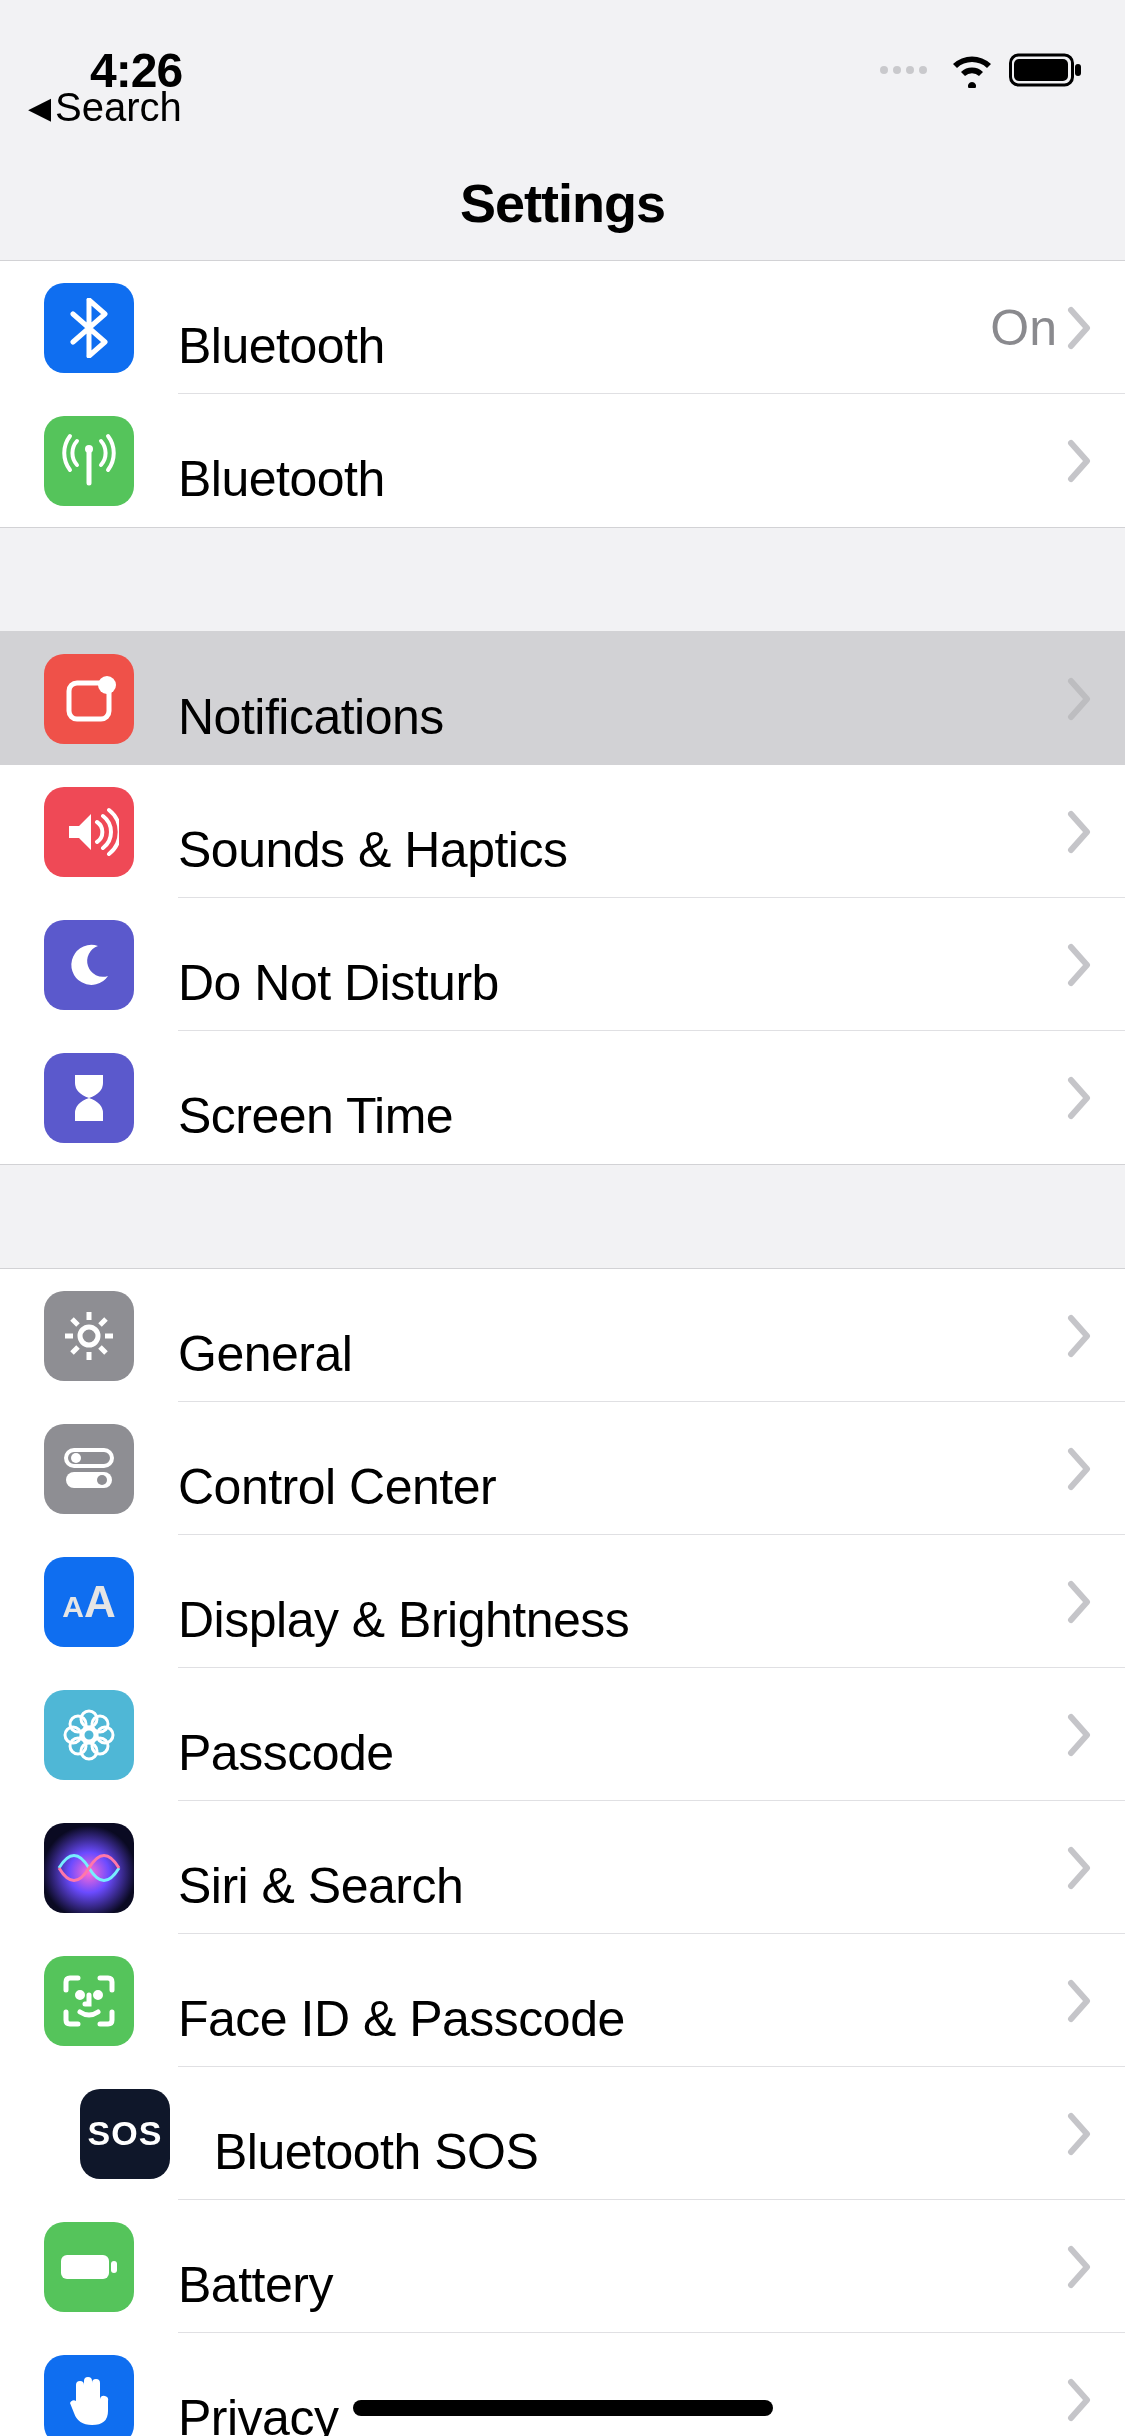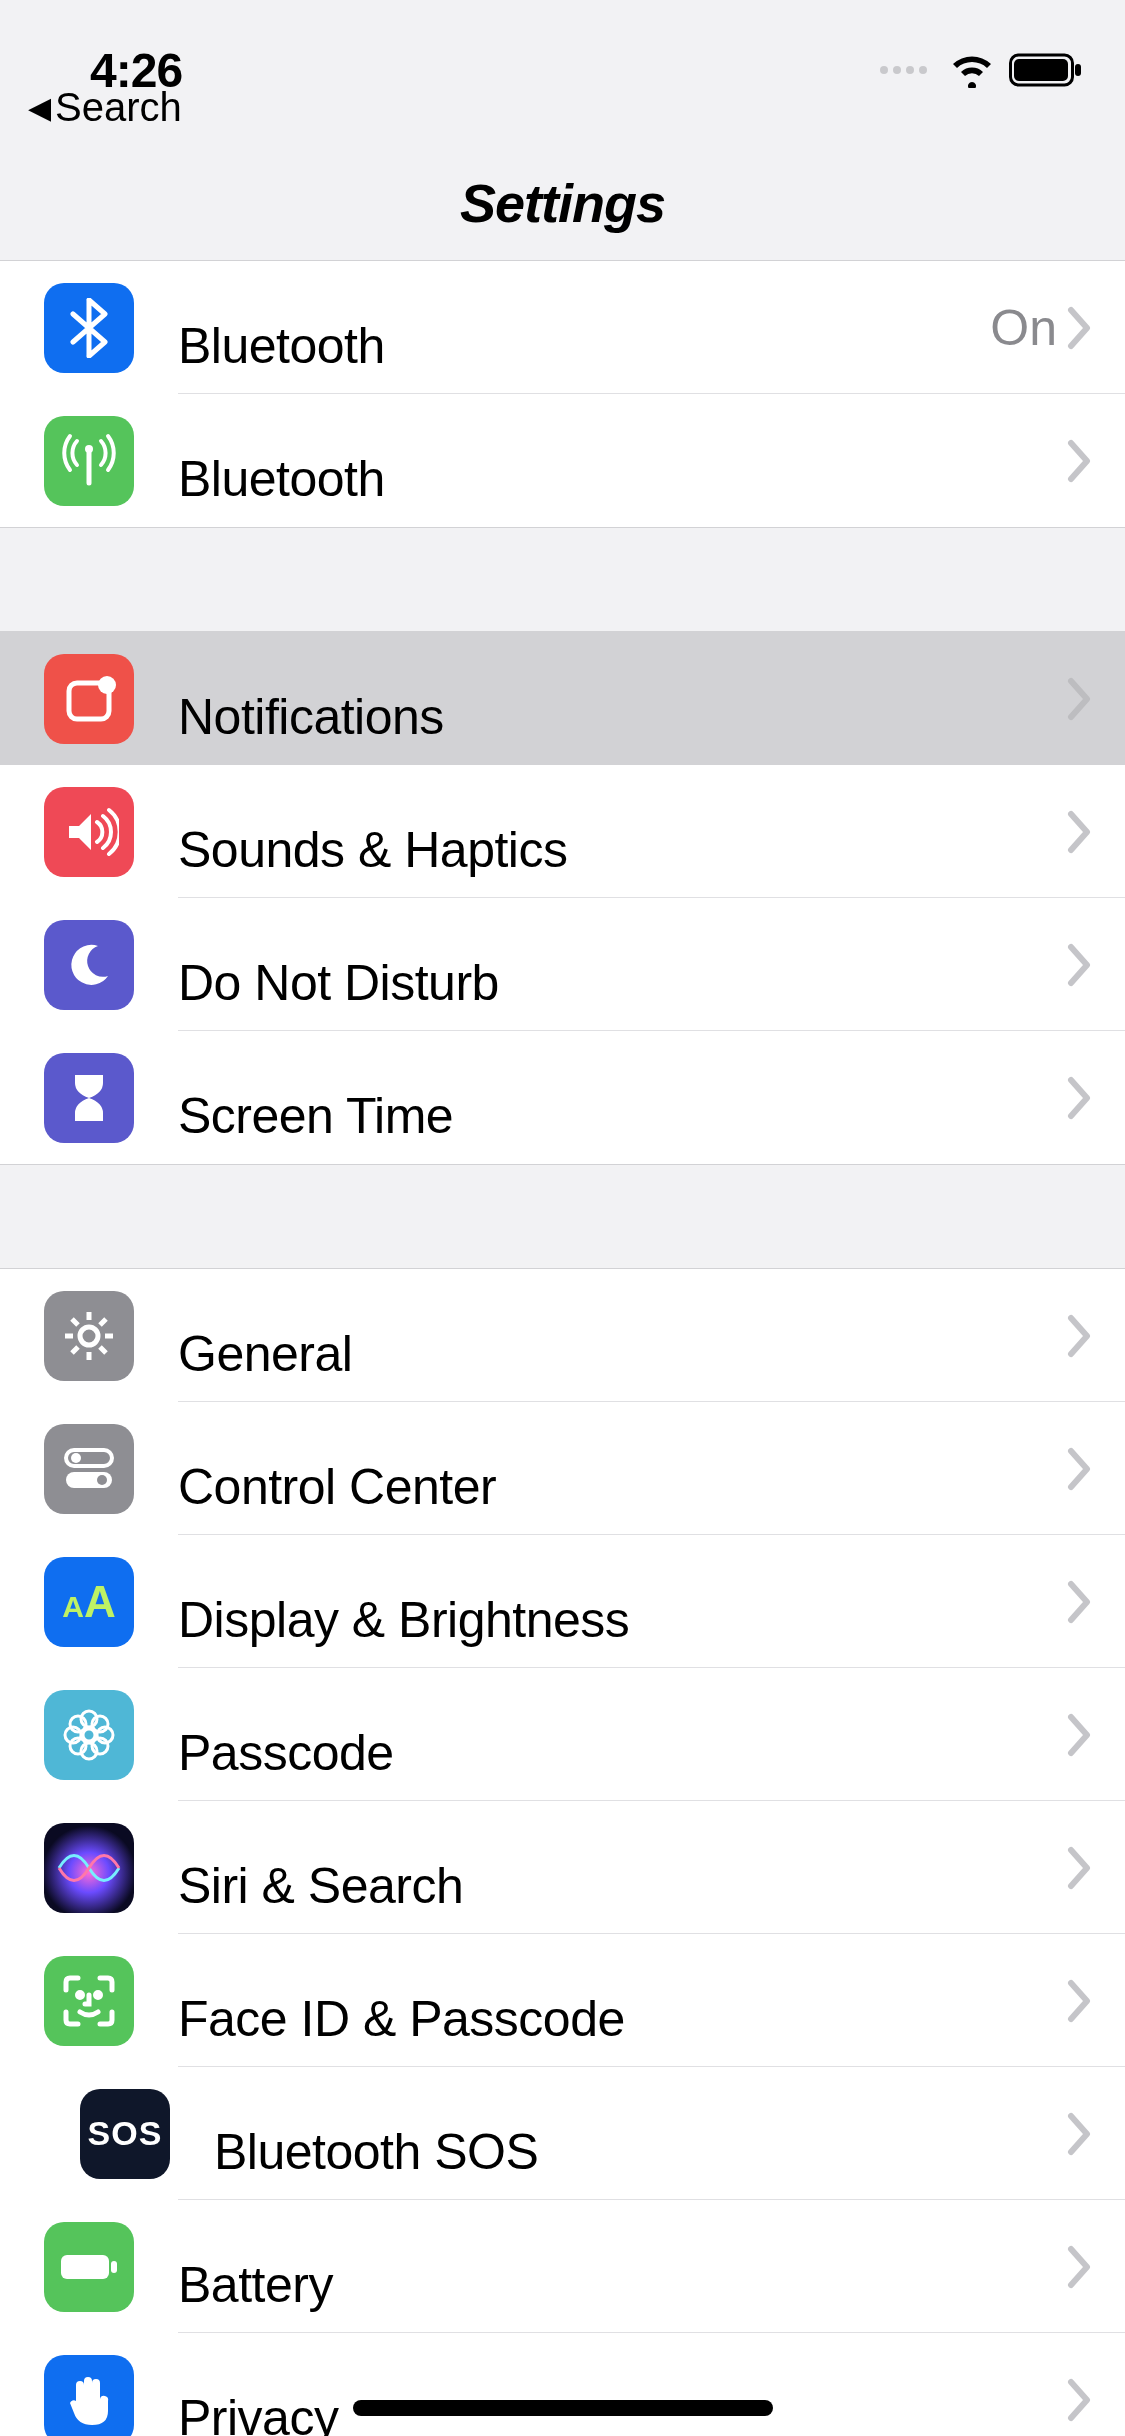--- a/index.html
+++ b/index.html
@@ -14,21 +14,21 @@
   .dots span { width: 8px; height: 8px; border-radius: 50%; background: #c9c9cc; }
   .wifi-icon svg { width: 46px; height: 36px; display:block; }
   .battery-icon svg { width: 76px; height: 38px; display:block; }
 
   
   .back-link { position: absolute; top: 85px; left: 28px; display: flex; align-items: center; gap: 4px; font-size: 40px; color: #000; }
   .back-link .tri { font-size: 30px; line-height: 1; }
 
   
   .title-bar { position: absolute; top: 145px; left: 0; right: 0; height: 115px; display: flex; align-items: center; justify-content: center; }
-  .title-bar h1 { font-size: 54px; font-weight: 700; letter-spacing: -1px; font-style: italic; }
+  .title-bar h1 { font-size: 54px; font-weight: 700; letter-spacing: -1px; }
   .hr-top { position: absolute; top: 260px; left: 0; right: 0; height: 1px; background: #d2d2d5; }
 
   
   .group { position: absolute; left: 0; right: 0; background: #fff; }
   .group.g1 { top: 261px; }
   .group.g2 { top: 631px; }
   .group.g3 { top: 1268px; }
 
   
   .row { height: 133px; display: flex; align-items: center; padding: 0 30px 0 44px; position: relative; background: #fff; }
@@ -58,21 +58,21 @@
   .ic-display   { background: #0f6ef0; }
   .ic-wallpaper { background: #4fb7d6; }
   .ic-siri      { background: radial-gradient(circle at 50% 55%, #ff6bd6 0%, #6b4bff 30%, #0a0a22 70%); }
   .ic-faceid    { background: #55c45b; }
   .ic-sos       { background: #0f172a; margin-left: 36px; }
   .ic-battery   { background: #55c45b; }
   .ic-privacy   { background: #0f6ef0; }
 
   .icon-box svg { display:block; }
   .sos-text { color:#fff; font-weight:700; font-size:34px; letter-spacing:1px; }
-  .aa-text  { color:#bef264; font-weight:600; font-size:30px; }
+  .aa-text  { color:#e5e5e5; font-weight:600; font-size:30px; }
   .aa-text .big { font-size:44px; }
 </style>
 </head>
 <body>
 <div class="screen">
 
   <div class="status-bar">
     <div class="status-left">4:26</div>
     <div class="status-right">
       <div class="dots">

